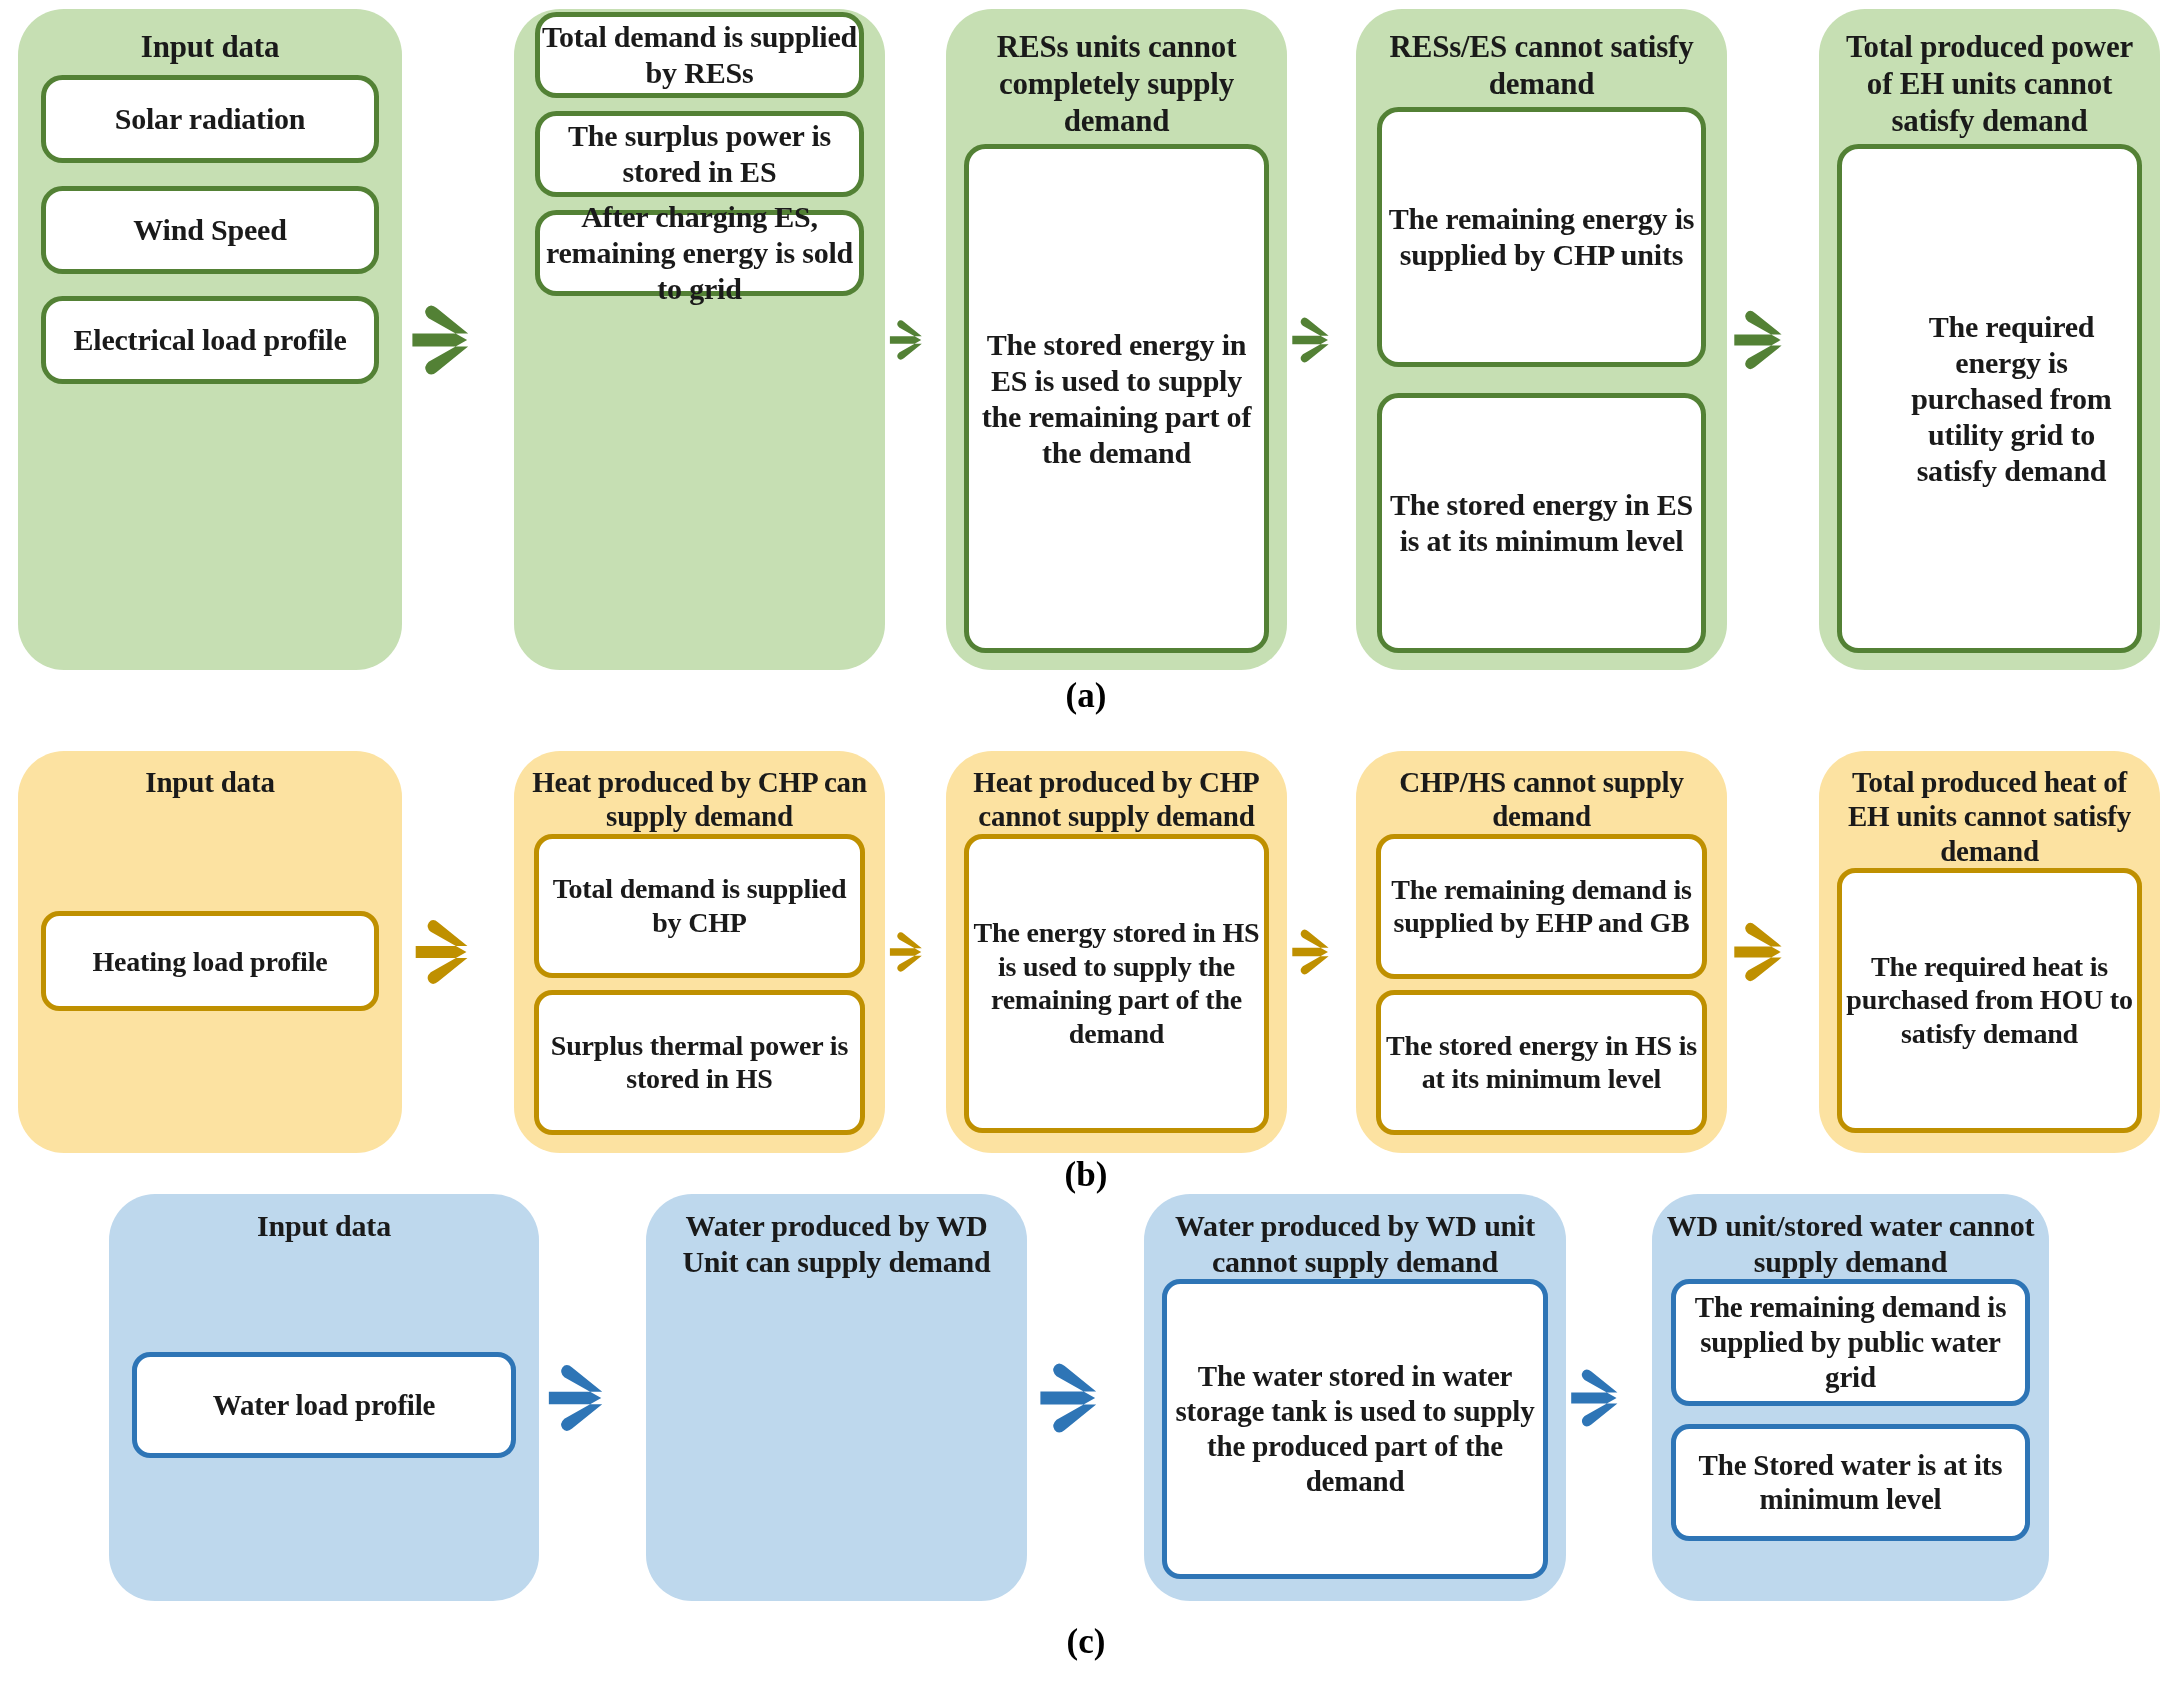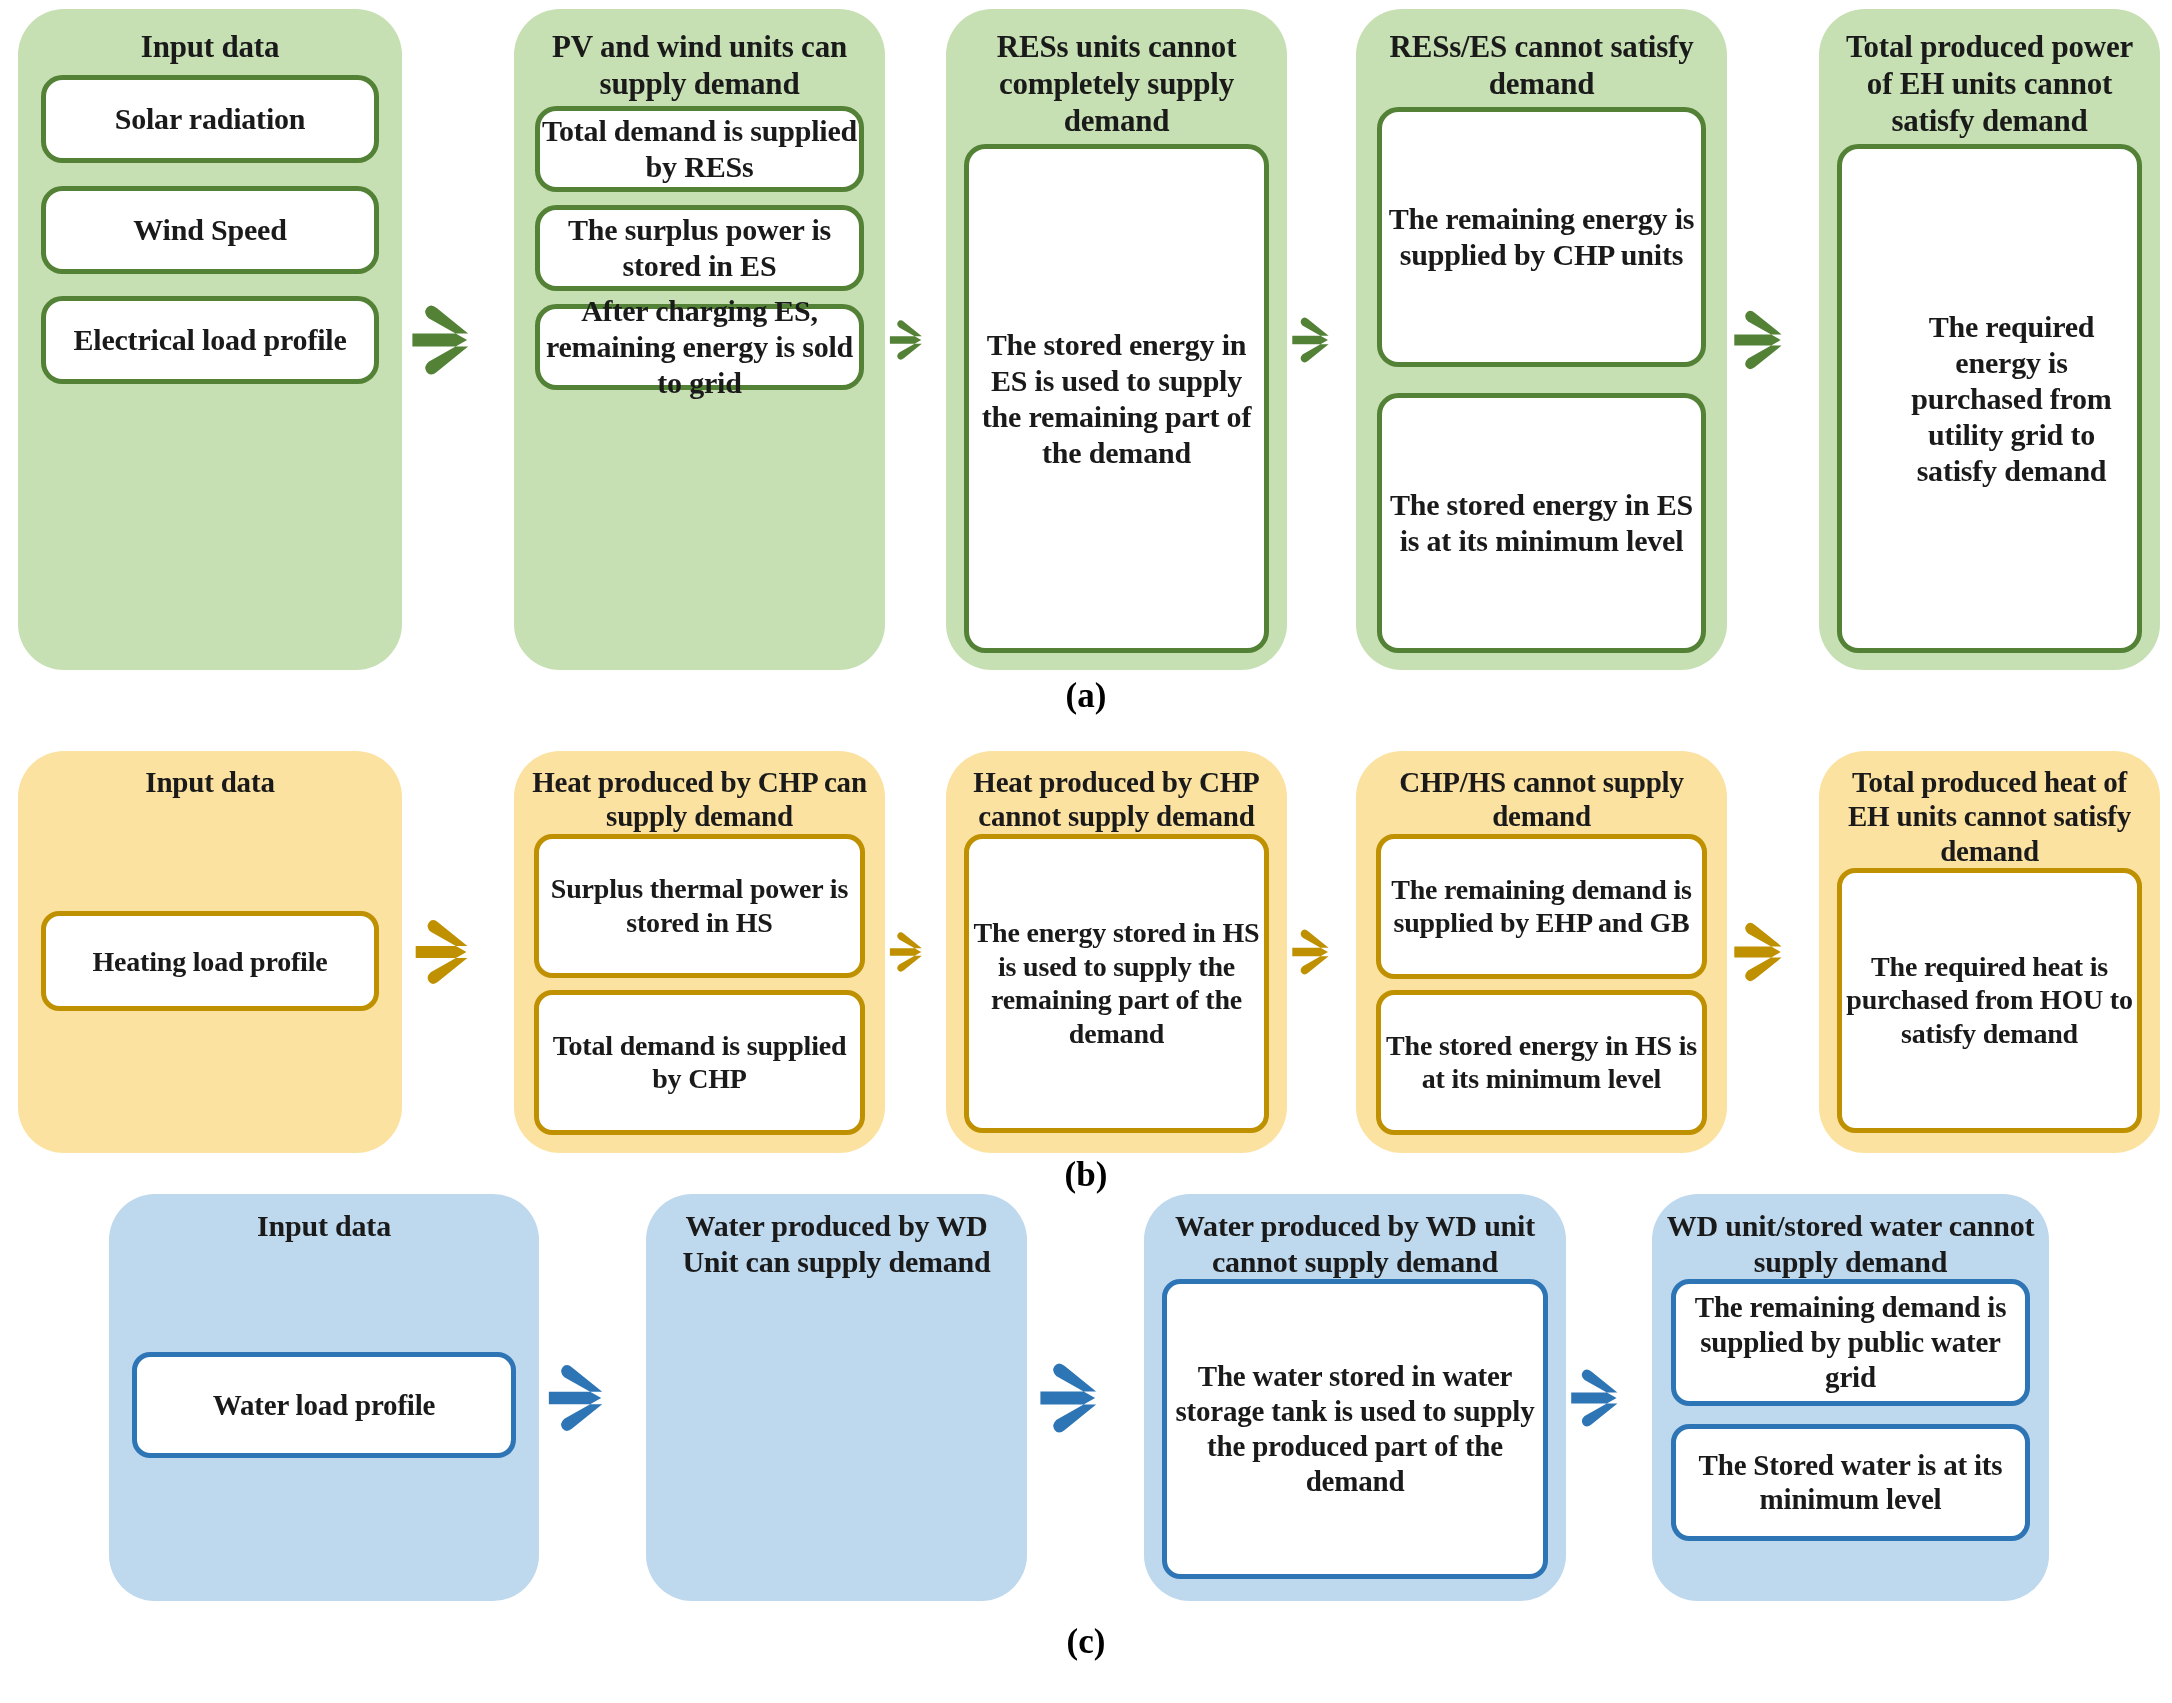--- a/index.html
+++ b/index.html
@@ -160,21 +160,20 @@
       </div>
     </div>
 
     <div class="arrow gap">
       <svg width="102" height="76" viewBox="0 0 200 150" aria-hidden="true">
         <path d="M10 62 H120 L58 12 Q46 2 38 12 Q31 22 42 32 L118 75 L42 118 Q31 128 38 138 Q46 148 58 138 L120 88 H10 Z" fill="#538135"></path>
       </svg>
     </div>
 
     <div class="panel panel-green c1">
-      <div class="panel-title">PV and wind units can supply demand</div>
       <div class="boxes">
         <div class="ibox">Total demand is supplied by RESs</div>
         <div class="ibox">The surplus power is stored in ES</div>
         <div class="ibox">After charging ES, remaining energy is sold to grid</div>
       </div>
     </div>
 
     <div class="arrow gap1">
       <svg width="58" height="76" viewBox="0 0 200 150" aria-hidden="true">
         <path d="M10 62 H120 L58 12 Q46 2 38 12 Q31 22 42 32 L118 75 L42 118 Q31 128 38 138 Q46 148 58 138 L120 88 H10 Z" fill="#538135"></path>
@@ -229,22 +228,22 @@
 
     <div class="arrow gap">
       <svg width="94" height="76" viewBox="0 0 200 150" aria-hidden="true">
         <path d="M10 62 H120 L58 12 Q46 2 38 12 Q31 22 42 32 L118 75 L42 118 Q31 128 38 138 Q46 148 58 138 L120 88 H10 Z" fill="#bf9000"></path>
       </svg>
     </div>
 
     <div class="panel panel-yellow c1">
       <div class="panel-title">Heat produced by CHP can supply demand</div>
       <div class="boxes">
+        <div class="ibox">Total demand is supplied by CHP</div>
         <div class="ibox">Surplus thermal power is stored in HS</div>
-        <div class="ibox">Total demand is supplied by CHP</div>
       </div>
     </div>
 
     <div class="arrow gap1">
       <svg width="58" height="76" viewBox="0 0 200 150" aria-hidden="true">
         <path d="M10 62 H120 L58 12 Q46 2 38 12 Q31 22 42 32 L118 75 L42 118 Q31 128 38 138 Q46 148 58 138 L120 88 H10 Z" fill="#bf9000"></path>
       </svg>
     </div>
 
     <div class="panel panel-yellow c2">

